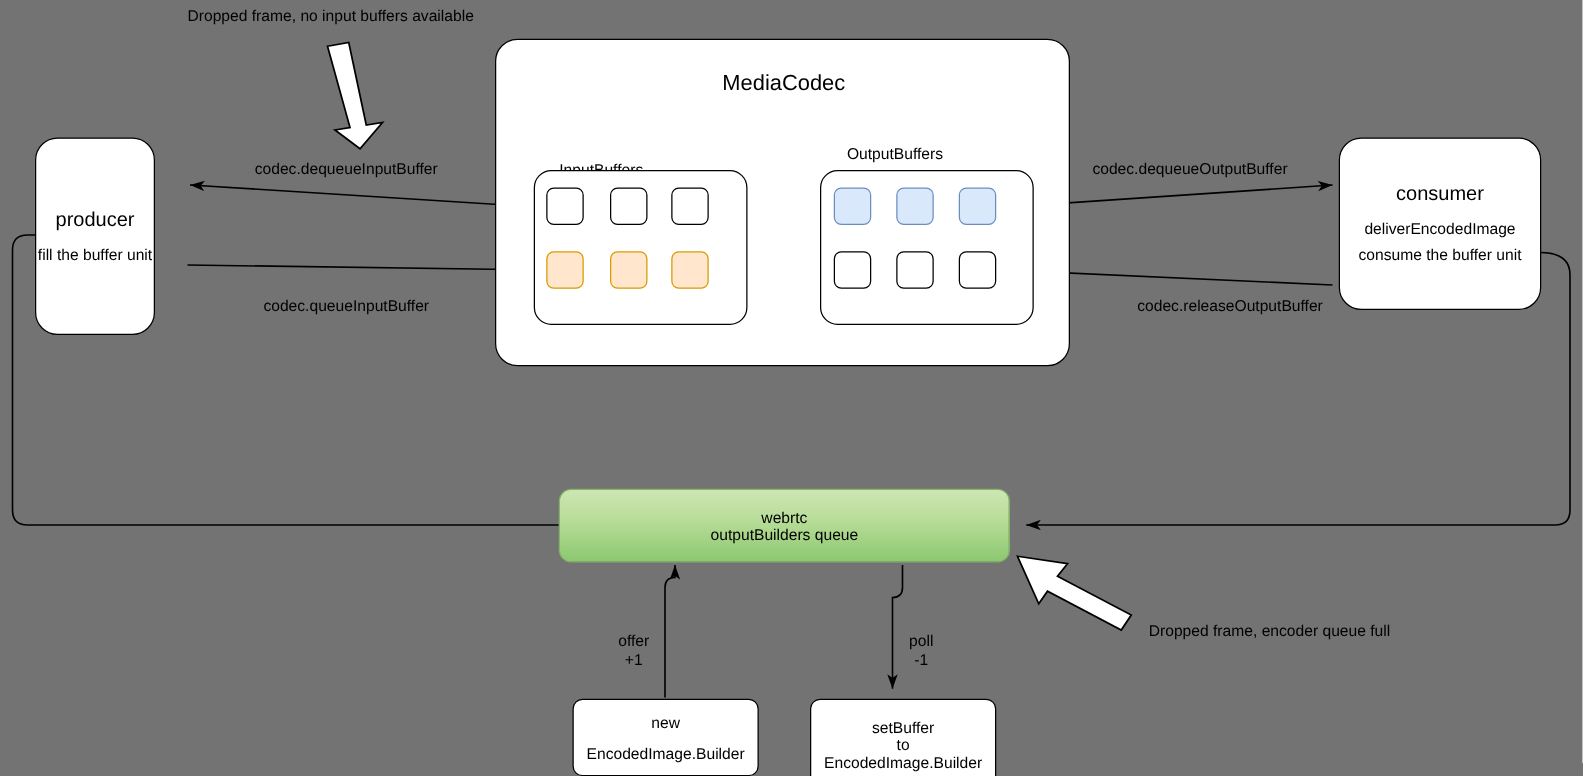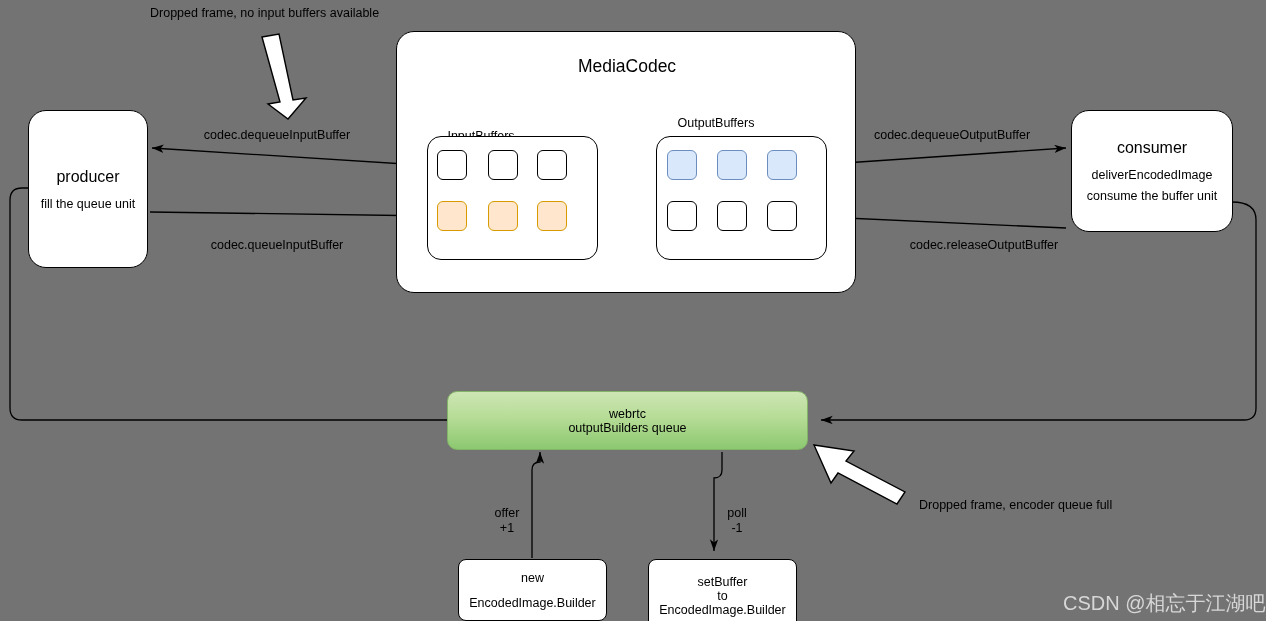--- a/index.html
+++ b/index.html
@@ -119,24 +119,24 @@
       <path d="M262,37 L279,34 L293,100 L306,98 L288,119 L268,104 L280,102 z"></path>
     </g>
 
     <g fill="#ffffff" stroke="#000000" stroke-width="1.4">
       <path d="M814,445 L854,451 L846,461 L905,492 L897,504 L838,473 L831,483 z"></path>
     </g>
   </svg>
 
   <div class="label" style="left:150px; top:6px;">Dropped frame, no input buffers available</div>
 
-  <div class="node rounded-lg" style="left:28px; top:110px; width:120px; height:158px;">
+  <div class="node rounded-lg" style="left:28px; top:110px; width:96px; height:158px;">
     <span class="title-md">producer</span>
     <span class="gap-sm"></span>
-    <span class="sub">fill the queue unit</span>
+    <span class="sub">fill the buffer unit</span>
   </div>
 
   <div class="node rounded-lg" style="left:396px; top:31px; width:460px; height:262px; justify-content:flex-start;">
   </div>
   <div class="label title-lg centered" style="left:627px; top:56px;">MediaCodec</div>
 
   <div class="label centered" style="left:481px; top:129px;">InputBuffers</div>
   <div class="node rounded-md" style="left:427px; top:136px; width:171px; height:124px;"></div>
 
   <div class="cell" style="left:437px; top:150px;"></div>
@@ -149,21 +149,21 @@
   <div class="label centered" style="left:716px; top:116px;">OutputBuffers</div>
   <div class="node rounded-md" style="left:656px; top:136px; width:171px; height:124px;"></div>
 
   <div class="cell blue" style="left:667px; top:150px;"></div>
   <div class="cell blue" style="left:717px; top:150px;"></div>
   <div class="cell blue" style="left:767px; top:150px;"></div>
   <div class="cell" style="left:667px; top:201px;"></div>
   <div class="cell" style="left:717px; top:201px;"></div>
   <div class="cell" style="left:767px; top:201px;"></div>
 
-  <div class="node rounded-lg" style="left:1071px; top:110px; width:162px; height:122px;">
+  <div class="node rounded-lg" style="left:1071px; top:110px; width:162px; height:138px;">
     <span class="title-md">consumer</span>
     <span class="gap-sm"></span>
     <span class="sub">deliverEncodedImage</span>
     <span class="gap-xs"></span>
     <span class="sub">consume the buffer unit</span>
   </div>
 
   <div class="label centered" style="left:277px; top:128px;">codec.dequeueInputBuffer</div>
   <div class="label centered" style="left:277px; top:238px;">codec.queueInputBuffer</div>
   <div class="label centered" style="left:952px; top:128px;">codec.dequeueOutputBuffer</div>
@@ -186,15 +186,14 @@
   </div>
 
   <div class="node rounded-sm" style="left:648px; top:559px; width:149px; height:74px;">
     <span class="sub stack-line">setBuffer</span>
     <span class="sub stack-line">to</span>
     <span class="sub stack-line">EncodedImage.Builder</span>
   </div>
 
   <div class="label" style="left:919px; top:498px;">Dropped frame, encoder queue full</div>
 
-  <div class="watermark" style="left:1063px; top:590px;">CSDN @相忘于江湖吧</div>
 
 </div>
 
 </body></html>

